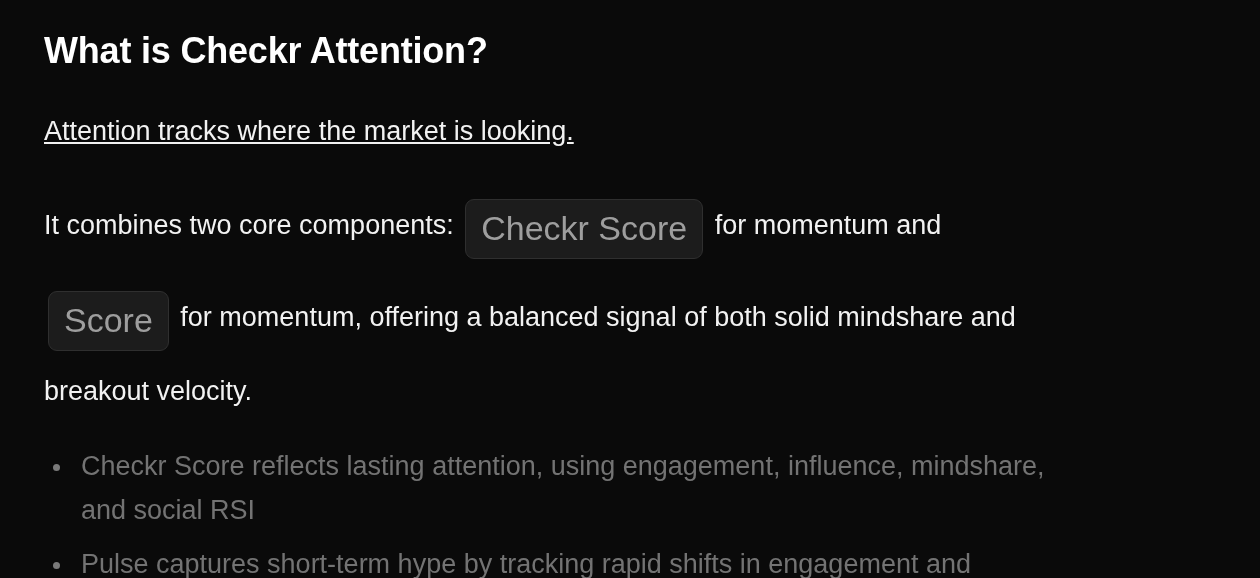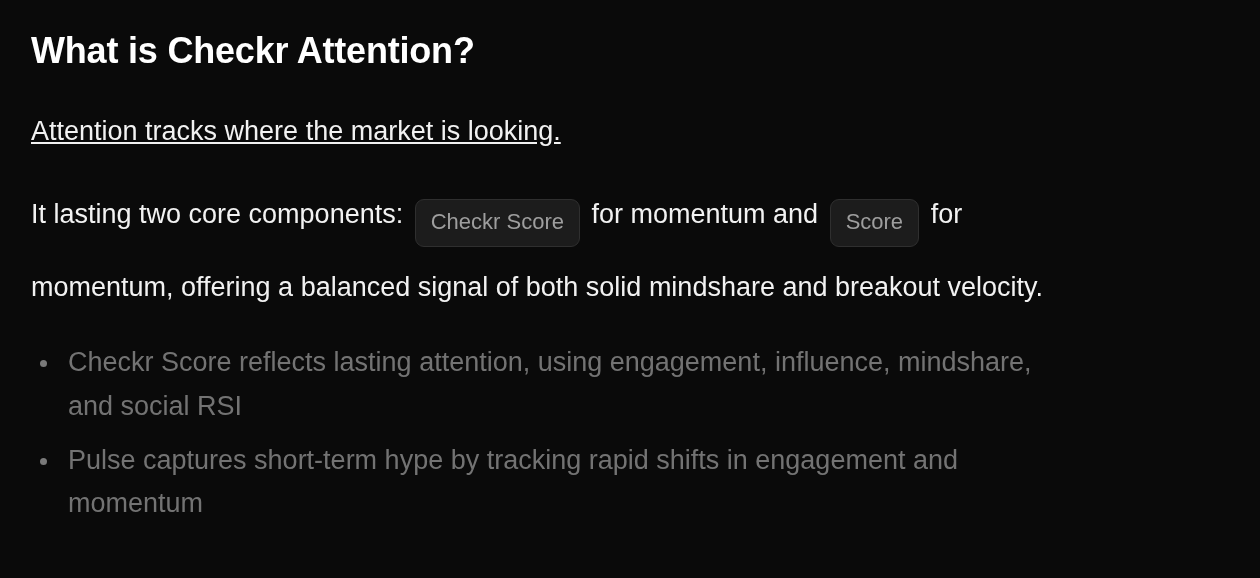--- a/index.html
+++ b/index.html
@@ -12,21 +12,21 @@
     height: 578px;
     overflow: hidden;
     font-family: "Liberation Sans", sans-serif;
     color: #ffffff;
     -webkit-font-smoothing: antialiased;
   }
   .page {
     width: 1116px;
     height: 578px;
     box-sizing: border-box;
-    padding: 28px 40px 0 31px;
+    padding: 28px 40px 0 44px;
     background: #0a0a0a;
     position: relative;
   }
   .heading {
     font-size: 36px;
     font-weight: bold;
     line-height: 1.25;
     color: #ffffff;
     margin: 0 0 34px 0;
     letter-spacing: -0.2px;
@@ -41,21 +41,21 @@
   .para.lead {
     margin-bottom: 28px;
     text-decoration: underline;
   }
   .pill {
     display: inline-block;
     background: #1c1c1c;
     border: 1px solid #2f2f2f;
     border-radius: 9px;
     color: #9e9e9e;
-    font-size: 22px;
+    font-size: 34px;
     line-height: 1;
     padding: 11px 15px 13px 15px;
     margin: 16px 4px;
     vertical-align: -6px;
     white-space: nowrap;
   }
   .bullets {
     list-style: none;
     margin: 0;
     padding: 0;
@@ -82,21 +82,21 @@
 </style>
 </head>
 <body>
 
 <div class="page">
 
   <h1 class="heading">What is Checkr Attention?</h1>
 
   <p class="para lead">Attention tracks where the market is looking.</p>
 
-  <p class="para"><span>It lasting two core components:</span> <span class="pill">Checkr Score</span> <span>for momentum and</span> <span class="pill">Score</span> <span>for momentum, offering a balanced signal of both solid mindshare and breakout velocity.</span></p>
+  <p class="para"><span>It combines two core components:</span> <span class="pill">Checkr Score</span> <span>for momentum and</span> <span class="pill">Score</span> <span>for momentum, offering a balanced signal of both solid mindshare and breakout velocity.</span></p>
 
   <ul class="bullets">
     <li class="bullet-row">
       <span class="bullet-dot"></span>
       <span class="bullet-text">Checkr Score reflects lasting attention, using engagement, influence, mindshare, and social RSI</span>
     </li>
     <li class="bullet-row">
       <span class="bullet-dot"></span>
       <span class="bullet-text">Pulse captures short-term hype by tracking rapid shifts in engagement and momentum</span>
     </li>

